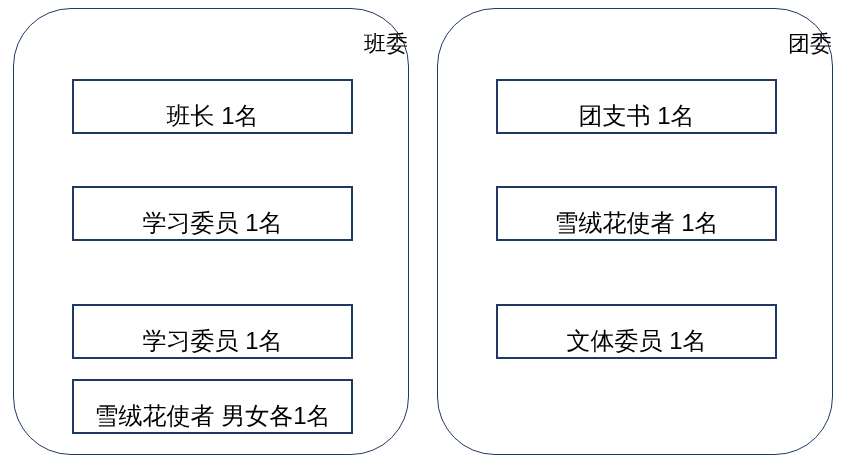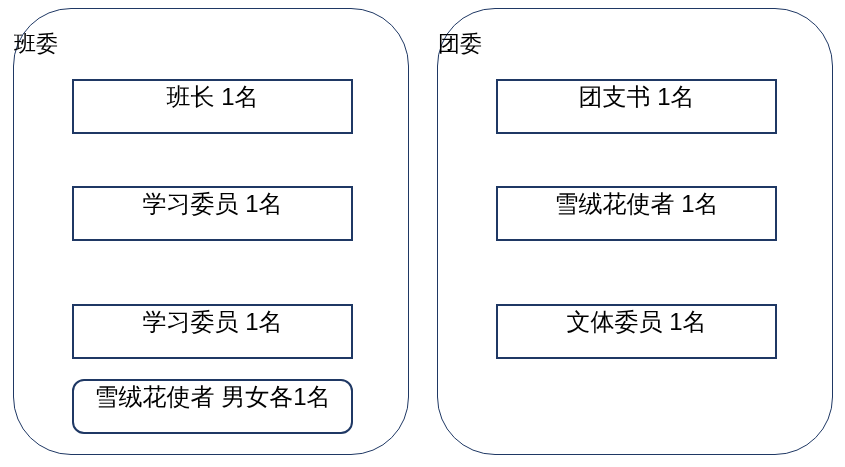--- a/index.html
+++ b/index.html
@@ -27,46 +27,46 @@
     background: #ffffff;
   }
   .panel-left  { left: 13px; }
   .panel-right { left: 437px; }
   .panel-title {
     position: absolute;
     top: 21px;
     left: 0;
     right: 0;
     margin: 0;
-    text-align: left;
+    text-align: right;
     font-size: 22px;
     font-weight: 400;
     color: #000000;
     line-height: 1.3;
   }
   .role-box {
     position: absolute;
     left: 58px;
     width: 281px;
     height: 55px;
     border: 2px solid #1f3864;
     box-sizing: border-box;
     background: #ffffff;
     display: flex;
-    align-items: flex-start;
+    align-items: flex-end;
     justify-content: center;
     font-size: 24px;
     color: #000000;
     white-space: nowrap;
   }
   .row-0 { top: 70px; }
   .row-1 { top: 145px; margin-top: 32px; }
   .row-2 { top: 220px; }
   .row-3 { top: 295px; }
-  .row-4 { top: 370px; border-radius: 12px; }
+  .row-4 { top: 370px; }
 </style>
 </head>
 <body>
 
 <div class="stage">
 
   <section class="panel panel-left">
     <h2 class="panel-title">班委</h2>
     <div class="role-box row-0">
       <span>班长 1名</span>

